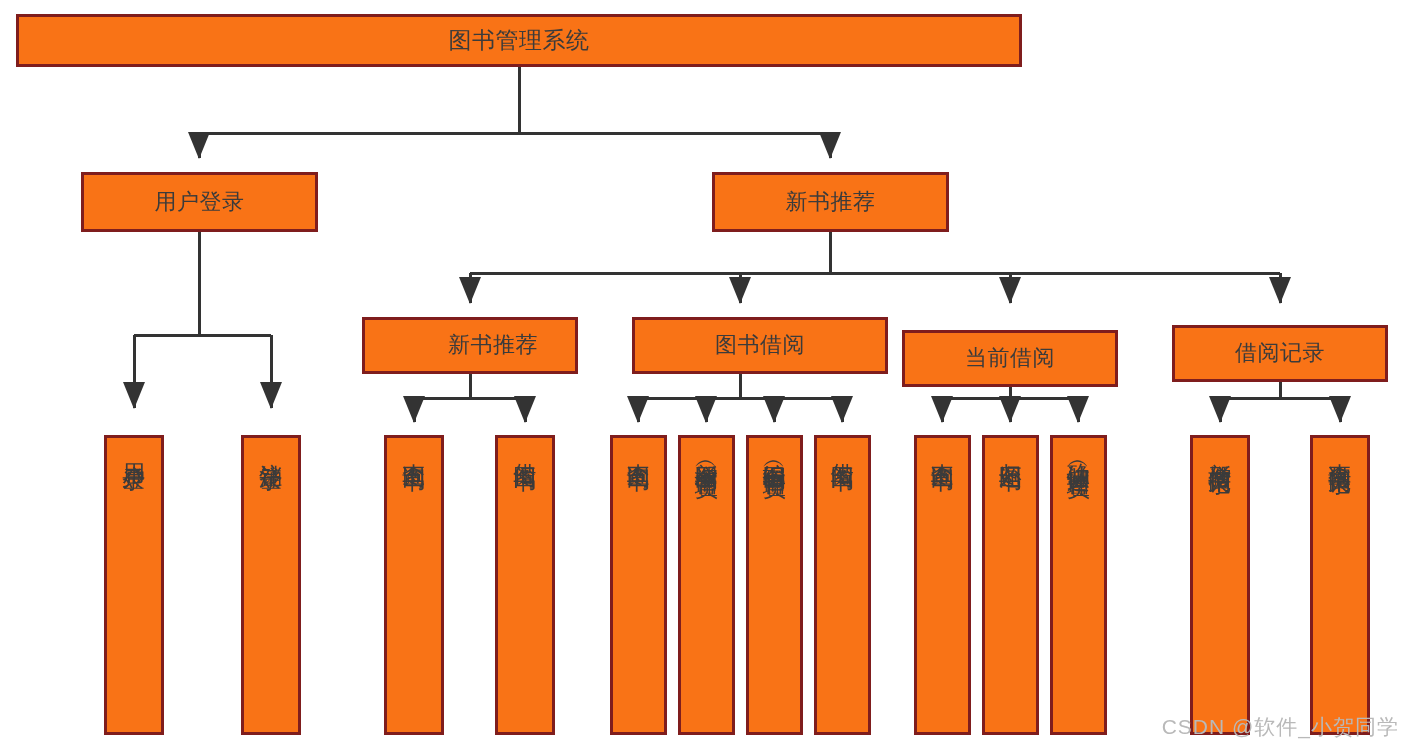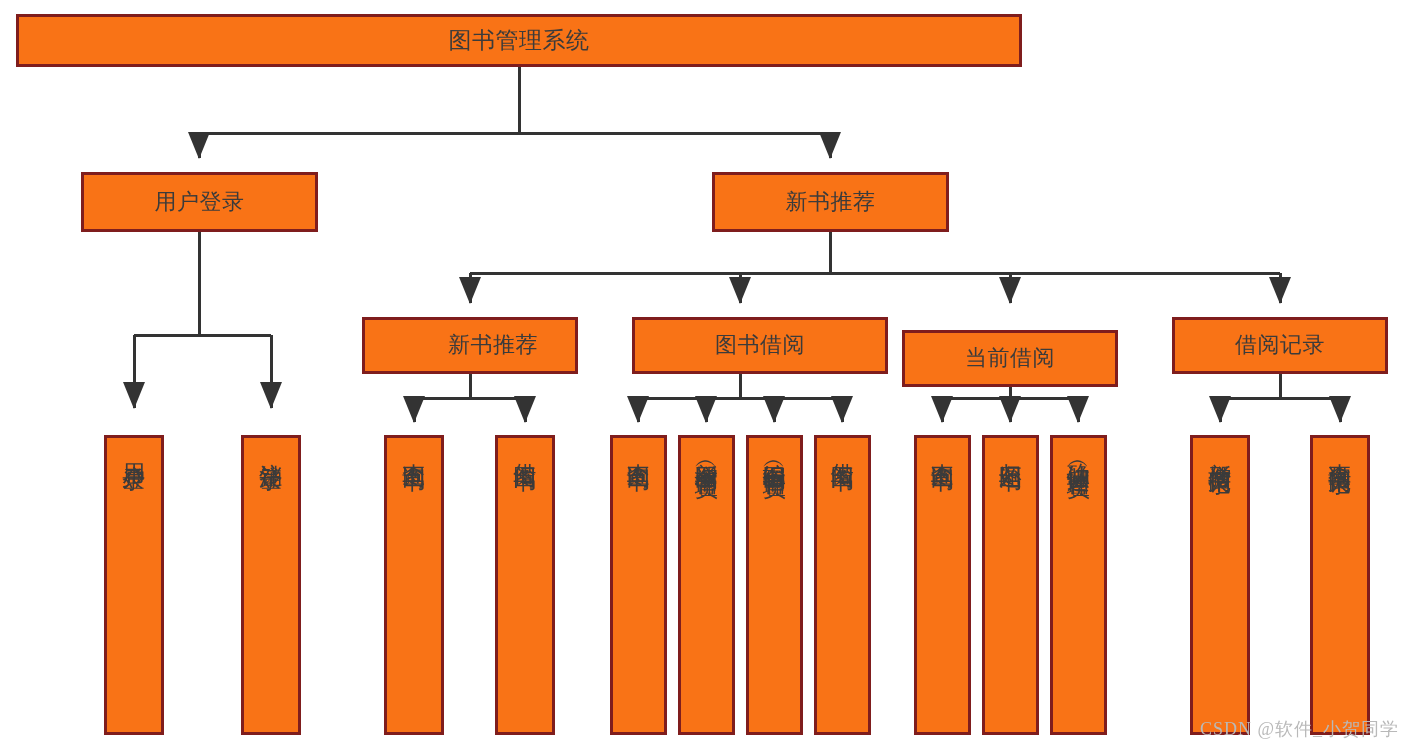--- a/index.html
+++ b/index.html
@@ -50,26 +50,26 @@
     font-size:23px;
     line-height:1.16;
     letter-spacing:2px;
     color:#3b3b3b;
     white-space:nowrap;
   }
   .watermark{
     position:absolute;
     right:6px;
     bottom:6px;
-    font-size:18px;
+    font-size:21px;
     color:#b9b9b9;
     letter-spacing:1px;
     z-index:5;
     white-space:nowrap;
-    font-family:Liberation Serif, serif;
+    font-family:Liberation Sans, sans-serif;
   }
 </style>
 </head>
 <body>
 
 <div id="stage">
 
   <svg id="edges" viewBox="0 0 1405 747" xmlns="http://www.w3.org/2000/svg">
     <defs>
       <marker id="arrow" viewBox="0 0 12 12" refX="6" refY="10" markerWidth="9" markerHeight="9" orient="auto-start-reverse">
@@ -143,21 +143,21 @@
   </div>
 
   <div class="node horiz" style="left:632px; top:317px; width:256px; height:57px;">
     <span class="node-label">图书借阅</span>
   </div>
 
   <div class="node horiz" style="left:902px; top:330px; width:216px; height:57px;">
     <span class="node-label">当前借阅</span>
   </div>
 
-  <div class="node horiz" style="left:1172px; top:317px; width:216px; height:57px;">
+  <div class="node horiz" style="left:1172px; top:325px; width:216px; height:57px;">
     <span class="node-label">借阅记录</span>
   </div>
 
   <div class="node vert" style="left:104px; top:435px; width:60px; height:300px;">
     <span class="node-label">用户登录</span>
   </div>
 
   <div class="node vert" style="left:241px; top:435px; width:60px; height:300px;">
     <span class="node-label">注销登录</span>
   </div>

